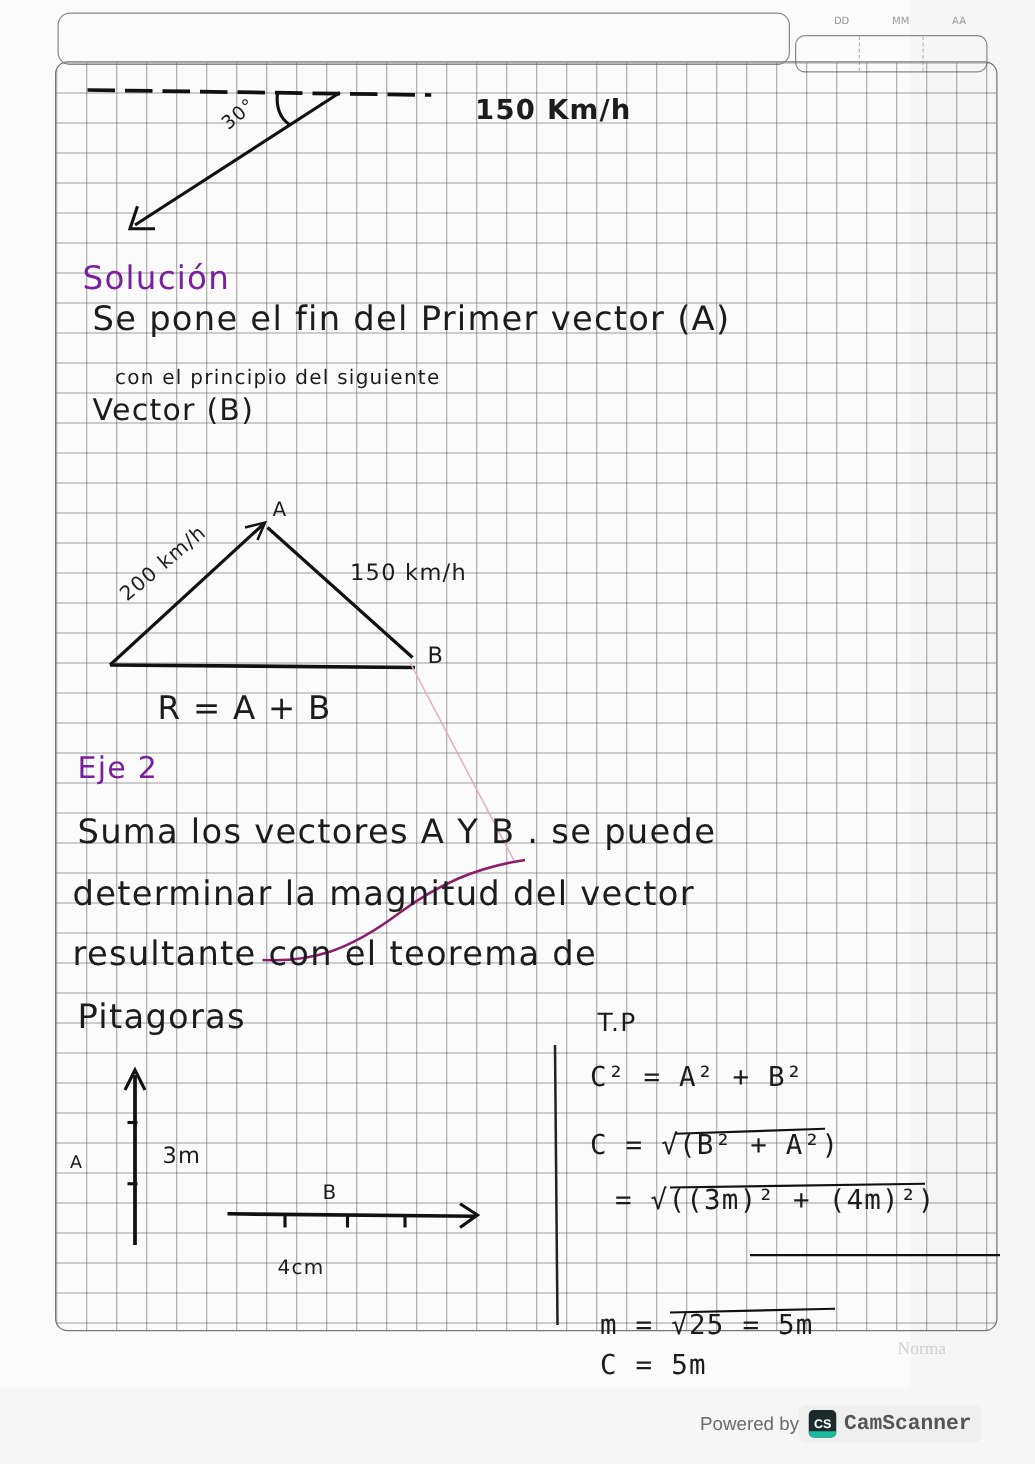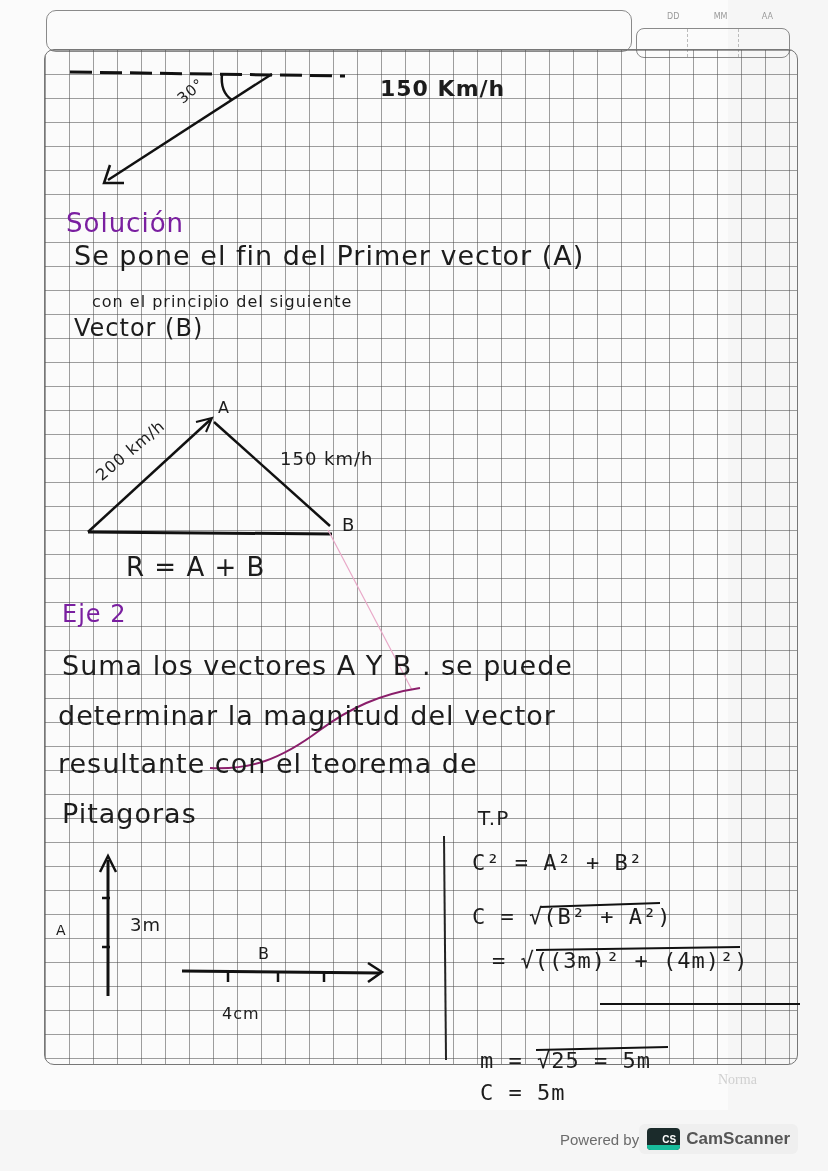--- a/index.html
+++ b/index.html
@@ -55,27 +55,26 @@
     .powered { font-size: 15px; color: #6b6b6b; font-family: "Liberation Sans", sans-serif; }
     .cs-badge {
       display: flex; align-items: center; gap: 6px;
       background: #efefef; border-radius: 6px; padding: 4px 8px;
     }
     .cs-logo {
       width: 22px; height: 22px; border-radius: 4px; background: #1b2b2b;
       color: #fff; font-size: 10px; font-weight: bold; display: flex;
       align-items: center; justify-content: center; position: relative;
       font-family: "Liberation Sans", sans-serif;
-      padding-left: 11px;
     }
     .cs-logo::after {
       content: ""; position: absolute; left: 0; right: 0; bottom: 0; height: 5px;
       background: #19bc9c; border-radius: 0 0 4px 4px;
     }
-    .cs-name { font-size: 17px; color: #555; font-weight: bold; font-family: Liberation Sans, sans-serif; }
+    .cs-name { font-size: 17px; color: #555; font-weight: bold; font-family: Liberation Mono, monospace; }
   </style>
 </head>
 <body>
 
 <div class="paper">
   <div class="header-box"></div>
   <div class="date-labels">
     <span>DD</span>
     <span>MM</span>
     <span>AA</span>

